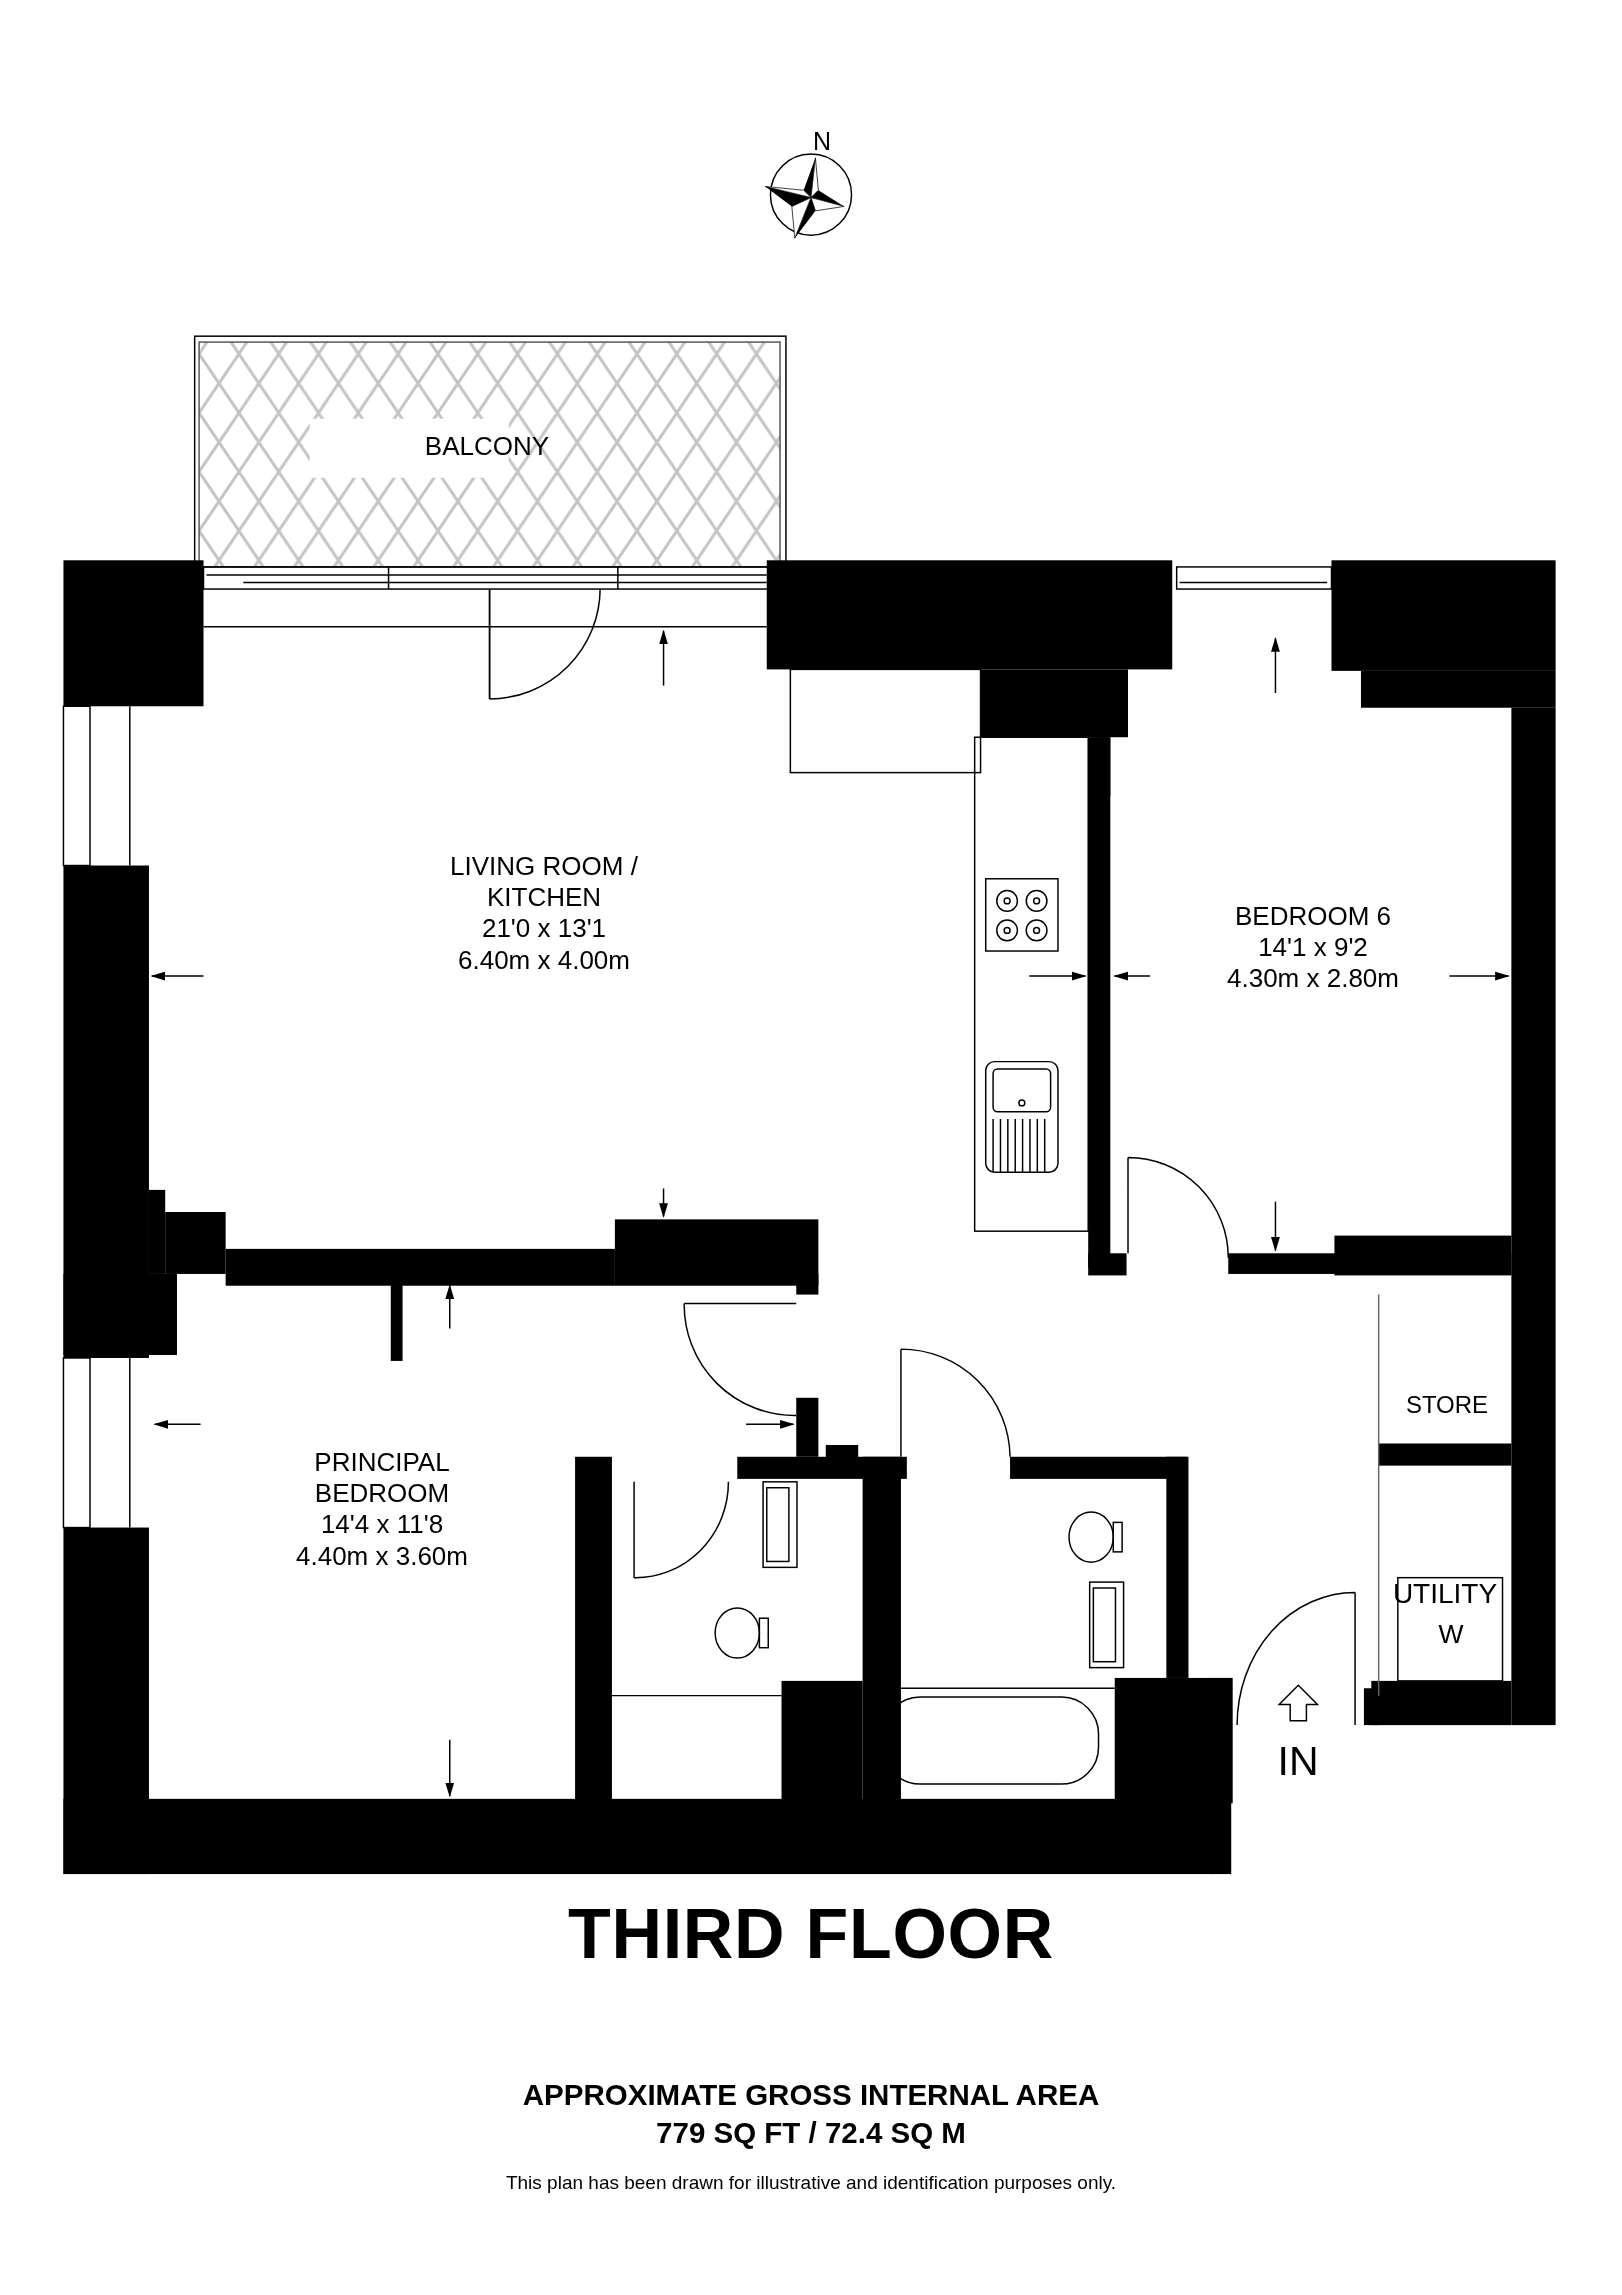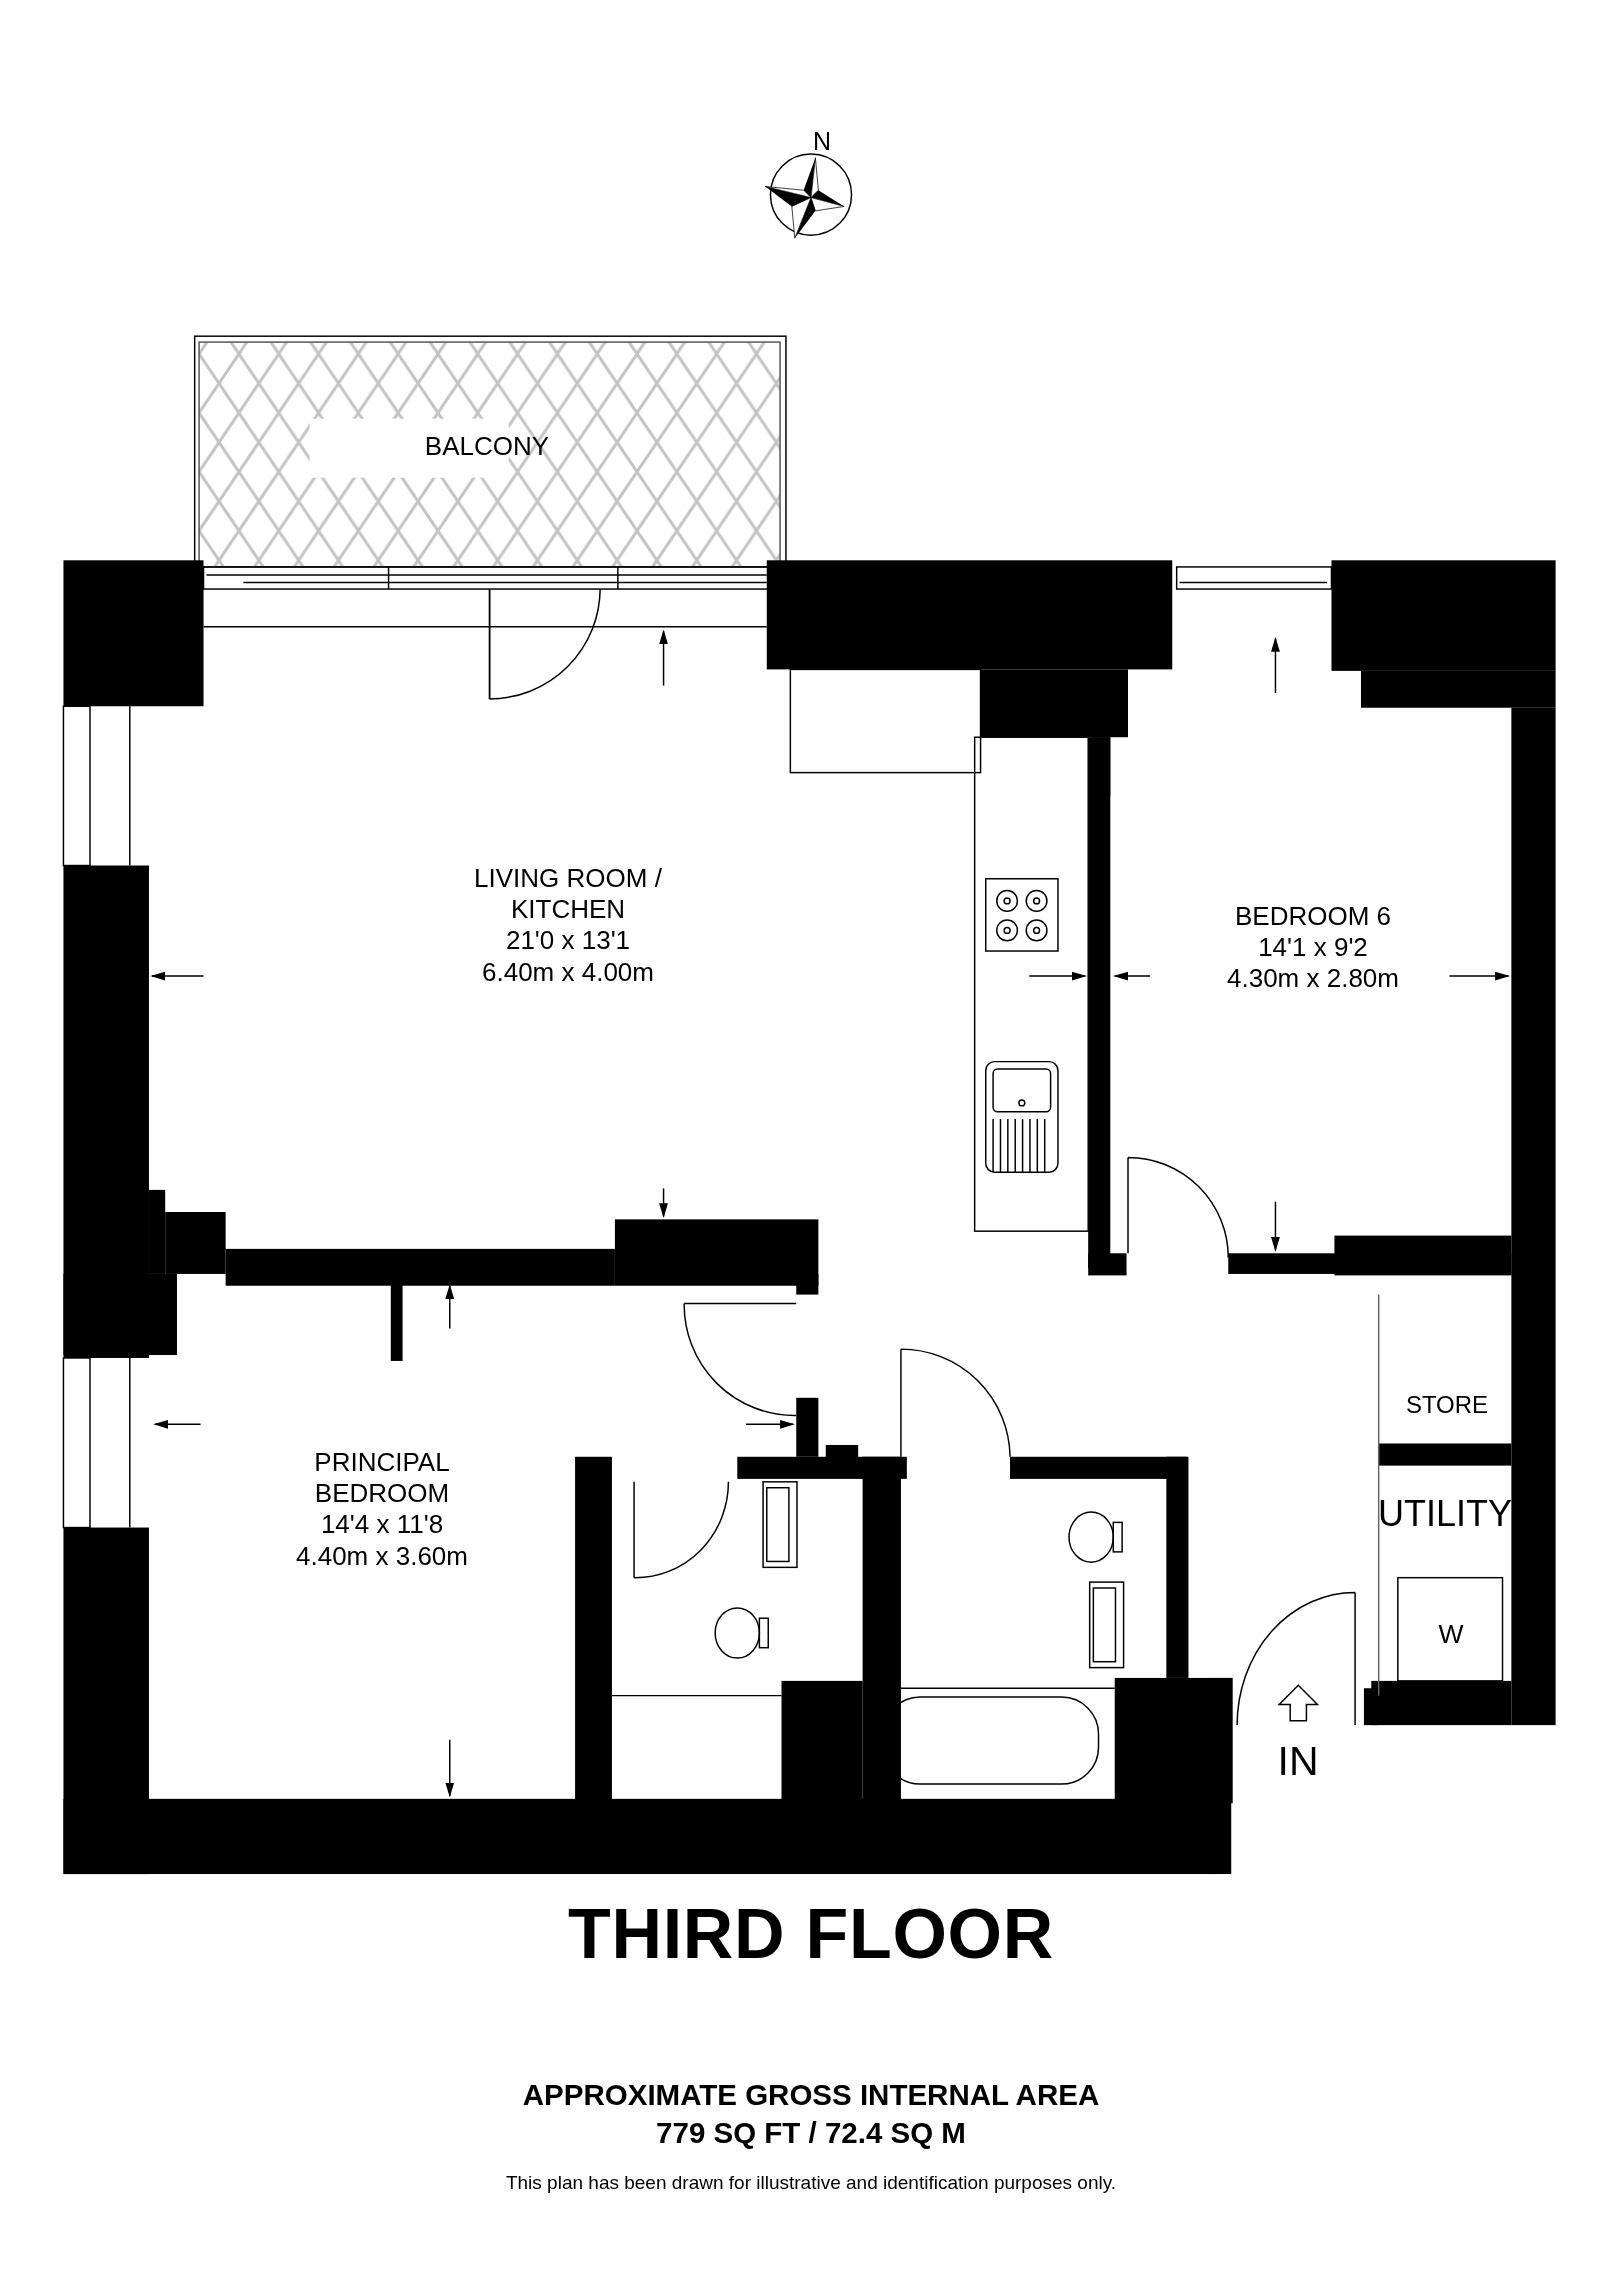--- a/index.html
+++ b/index.html
@@ -173,21 +173,21 @@
 
   <rect x="1896" y="2140" width="142" height="140" fill="none" stroke="#000" stroke-width="2"></rect>
 </svg>
 
 <span class="north">N</span>
 
 <div class="lbl" style="left:487px; top:431px;">
   <span class="room-name">BALCONY</span>
 </div>
 
-<div class="lbl" style="left:568px; top:851px;margin-top:12px;">
+<div class="lbl" style="left:544px; top:851px;">
   <span class="room-name">LIVING ROOM /</span>
   <span class="room-name">KITCHEN</span>
   <span class="room-dim">21'0 x 13'1</span>
   <span class="room-dim">6.40m x 4.00m</span>
 </div>
 
 <div class="lbl" style="left:1313px; top:901px;">
   <span class="room-name">BEDROOM 6</span>
   <span class="room-dim">14'1 x 9'2</span>
   <span class="room-dim">4.30m x 2.80m</span>
@@ -197,21 +197,21 @@
   <span class="room-name">PRINCIPAL</span>
   <span class="room-name">BEDROOM</span>
   <span class="room-dim">14'4 x 11'8</span>
   <span class="room-dim">4.40m x 3.60m</span>
 </div>
 
 <div class="lbl" style="left:1447px; top:1357px; font-size:24px;margin-top:34px;">
   <span>STORE</span>
 </div>
 
-<div class="lbl" style="left:1445px; top:1492px; font-size:36px;">
+<div class="lbl" style="left:1445px; top:1577px; font-size:28px;">
   <span>UTILITY</span>
 </div>
 
 <div class="lbl" style="left:1451px; top:1619px; font-size:26.5px;">
   <span>W</span>
 </div>
 
 <div class="lbl" style="left:1298px; top:1737px; font-size:41px;">
   <span>IN</span>
 </div>

